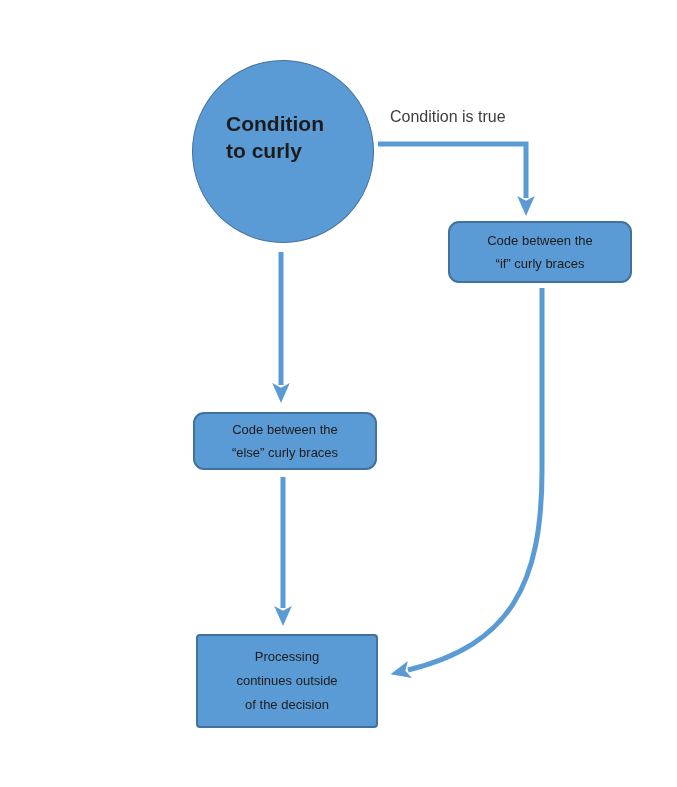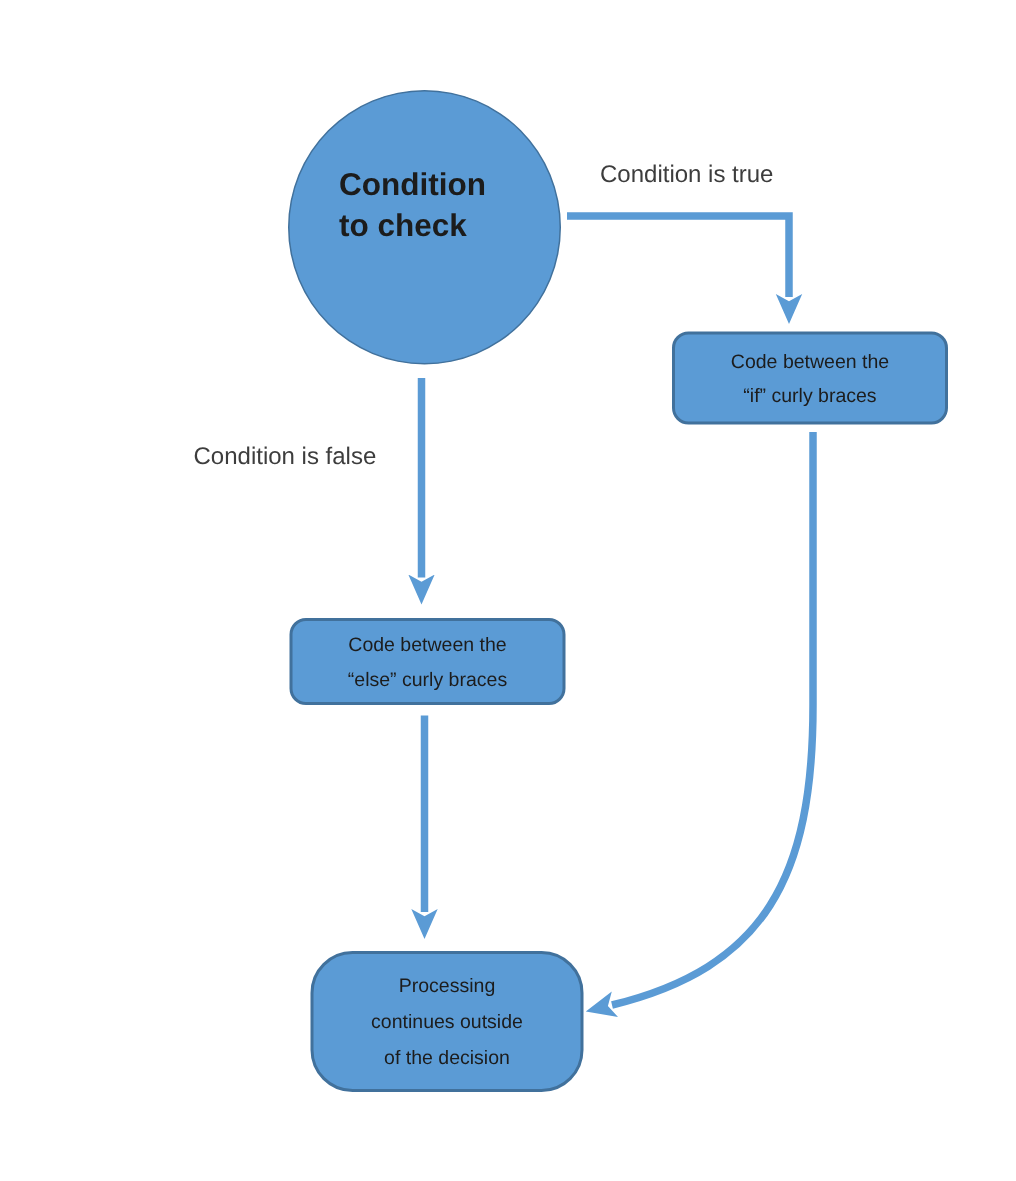--- a/index.html
+++ b/index.html
@@ -76,35 +76,35 @@
     border-radius: 11px;
   }
   .node-else {
     left: 193px;
     top: 412px;
     width: 184px;
     height: 58px;
     border-radius: 11px;
   }
   .node-processing {
-    left: 207px;
+    left: 196px;
     top: 634px;
     width: 182px;
     height: 94px;
-    border-radius: 28px;
+    border-radius: 4px;
     line-height: 24px;
   }
   .edge-label {
     position: absolute;
     font-size: 16px;
     color: var(--label-text, #3d3d3d);
     white-space: nowrap;
   }
   .label-true {
-    left: 400px;
+    left: 390px;
     top: 108px;
   }
   .label-false {
     left: 129px;
     top: 296px;
   }
 </style>
 </head>
 <body>
 
@@ -117,36 +117,35 @@
       </marker>
     </defs>
     <path d="M378 144 H526 V198" marker-end="url(#arrowhead)"></path>
     <path d="M281 252 V385" marker-end="url(#arrowhead)"></path>
     <path d="M283 477 V608" marker-end="url(#arrowhead)"></path>
     <path d="M542 288 V470 C542 585 510 645 408 670" marker-end="url(#arrowhead)"></path>
   </svg>
 
   <div class="node node-circle">
     <span class="node-text">Condition
-to check</span>
+to curly</span>
   </div>
 
   <div class="node node-rect node-if">
     <span class="node-text">Code between the
 “if” curly braces</span>
   </div>
 
   <div class="node node-rect node-else">
     <span class="node-text">Code between the
 “else” curly braces</span>
   </div>
 
   <div class="node node-rect node-processing">
     <span class="node-text">Processing
 continues outside
 of the decision</span>
   </div>
 
   <span class="edge-label label-true">Condition is true</span>
 
-  <span class="edge-label label-false">Condition is false</span>
 
 </div>
 
 </body></html>

